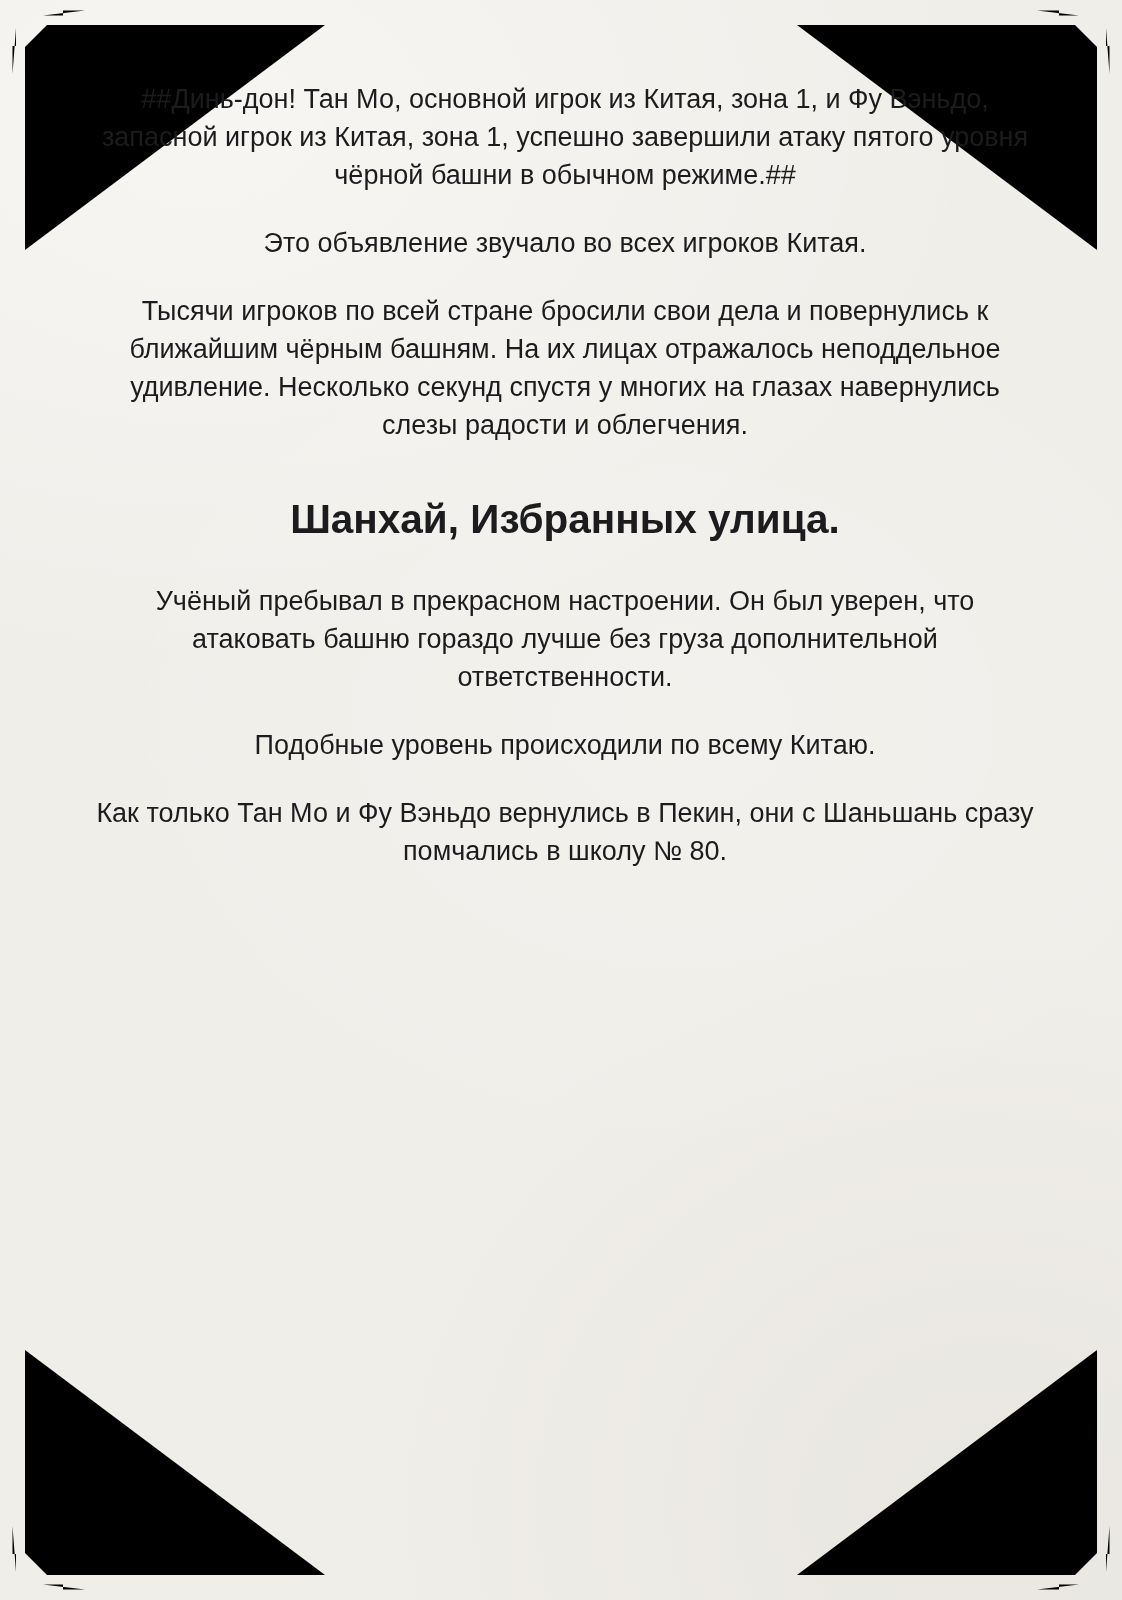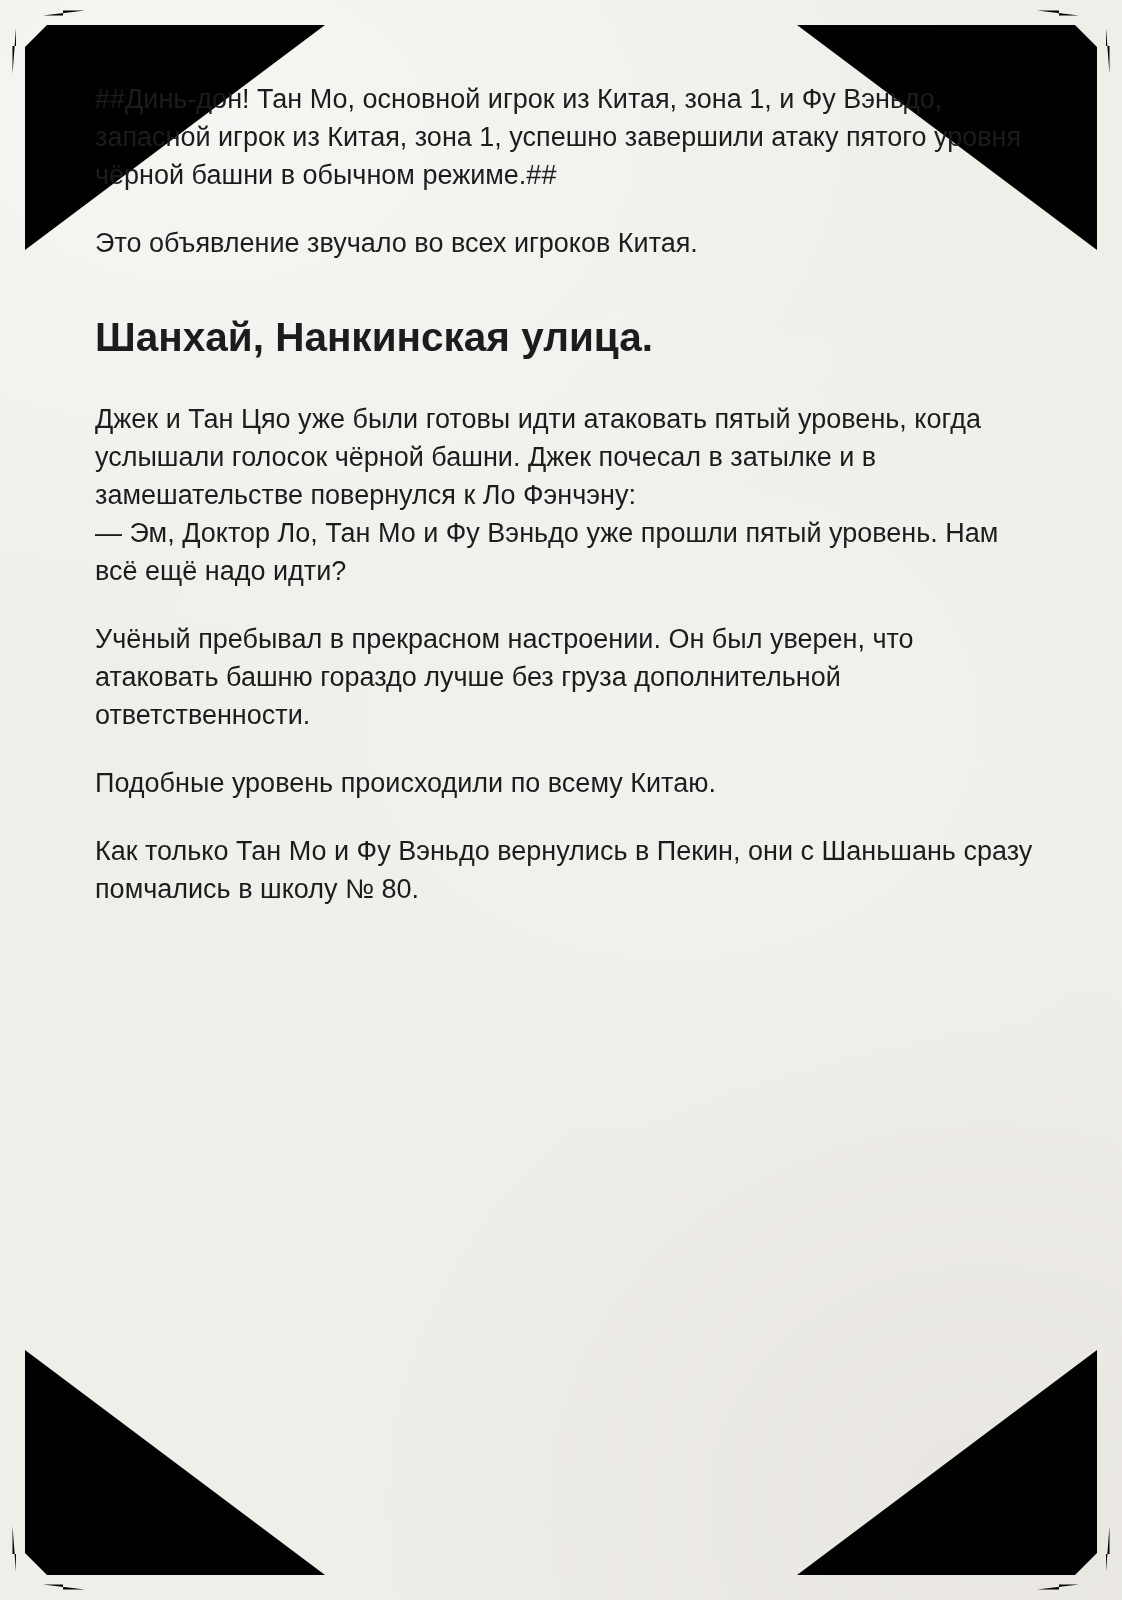--- a/index.html
+++ b/index.html
@@ -40,20 +40,21 @@
   
   .page-text{
     position:absolute;
     top:80px;left:95px;
     width:940px;
     display:flex;
     flex-direction:column;
     font-size:27px;
     line-height:38px;
     color:var(--ink);
+    text-align:center;
   }
   .para{margin:0 0 30px 0;font-weight:400;}
   .para.heading{font-weight:700;margin:26px 0 44px 0;}
   .para.scene-break{}
 </style>
 </head>
 <body>
 
 <div class="page">
 
@@ -95,20 +96,20 @@
   </div>
   <div class="corner br">
     <svg viewBox="0 0 340 340">
         <use href="#corner-ornament"></use>
       </svg>
   </div>
 
   <div class="page-text">
       <p class="para">##Динь-дон! Тан Мо, основной игрок из Китая, зона 1, и Фу Вэньдо, запасной игрок из Китая, зона 1, успешно завершили атаку пятого уровня чёрной башни в обычном режиме.##</p>
       <p class="para">Это объявление звучало во всех игроков Китая.</p>
-      <h2 class="para heading">Шанхай, Нанкинская улица.</h2>
-      <p class="para">Джек и Тан Цяо уже были готовы идти атаковать пятый уровень, когда услышали голосок чёрной башни. Джек почесал в затылке и в замешательстве повернулся к Ло Фэнчэну:<br>— Эм, Доктор Ло, Тан Мо и Фу Вэньдо уже прошли пятый уровень. Нам всё ещё надо идти?</p>
+      <p class="para">Тысячи игроков по всей стране бросили свои дела и повернулись к ближайшим чёрным башням. На их лицах отражалось неподдельное удивление. Несколько секунд спустя у многих на глазах навернулись слезы радости и облегчения.</p>
+      <h2 class="para heading">Шанхай, Избранных улица.</h2>
       <p class="para">Учёный пребывал в прекрасном настроении. Он был уверен, что атаковать башню гораздо лучше без груза дополнительной ответственности.</p>
       <p class="para">Подобные уровень происходили по всему Китаю.</p>
       <p class="para scene-break">Как только Тан Мо и Фу Вэньдо вернулись в Пекин, они с Шаньшань сразу помчались в школу № 80.</p>
     </div>
 
 </div>
 
 </body></html>

